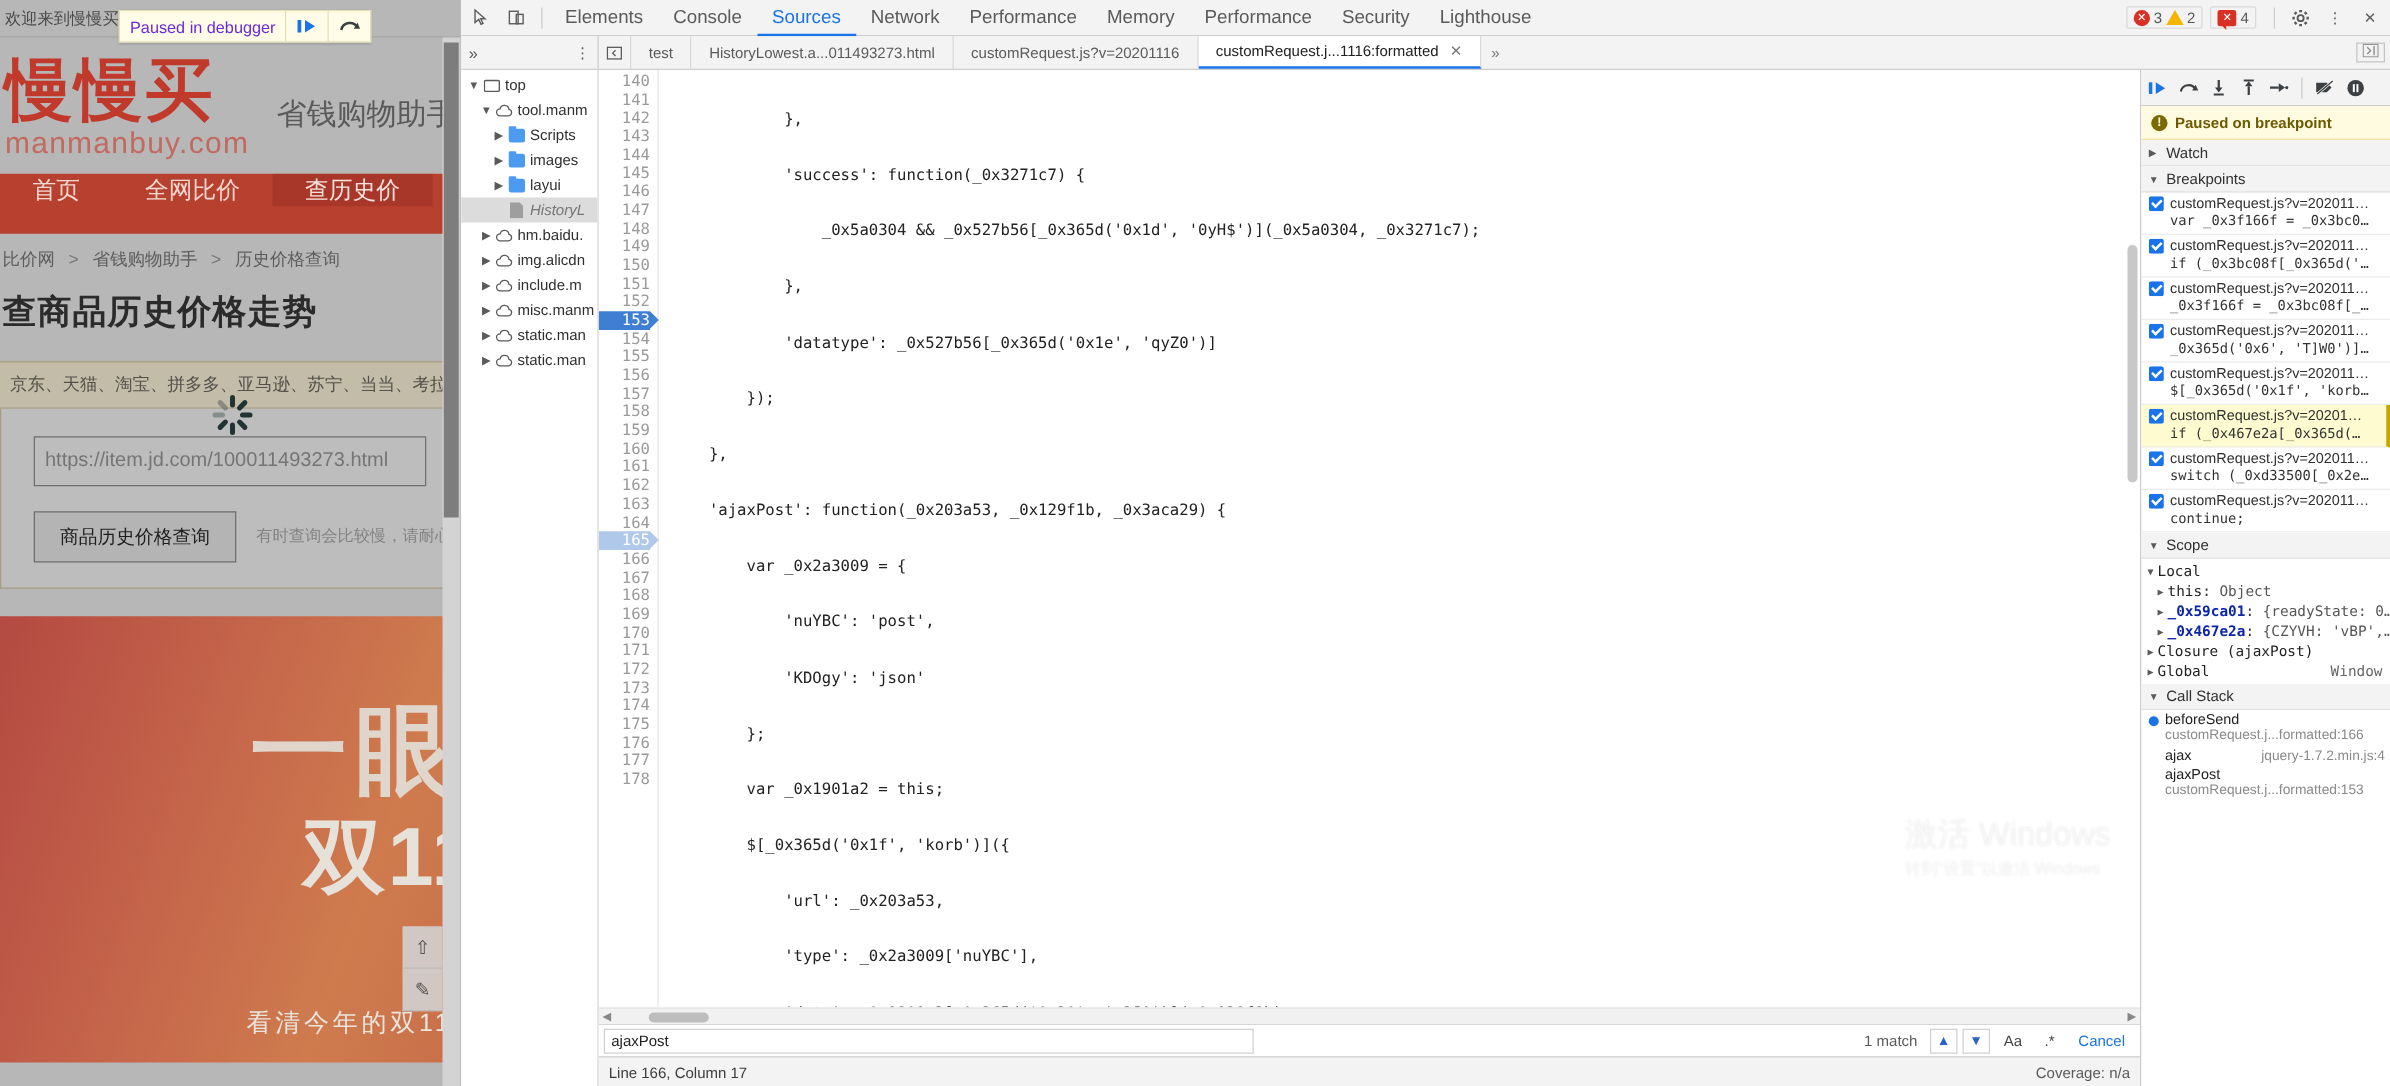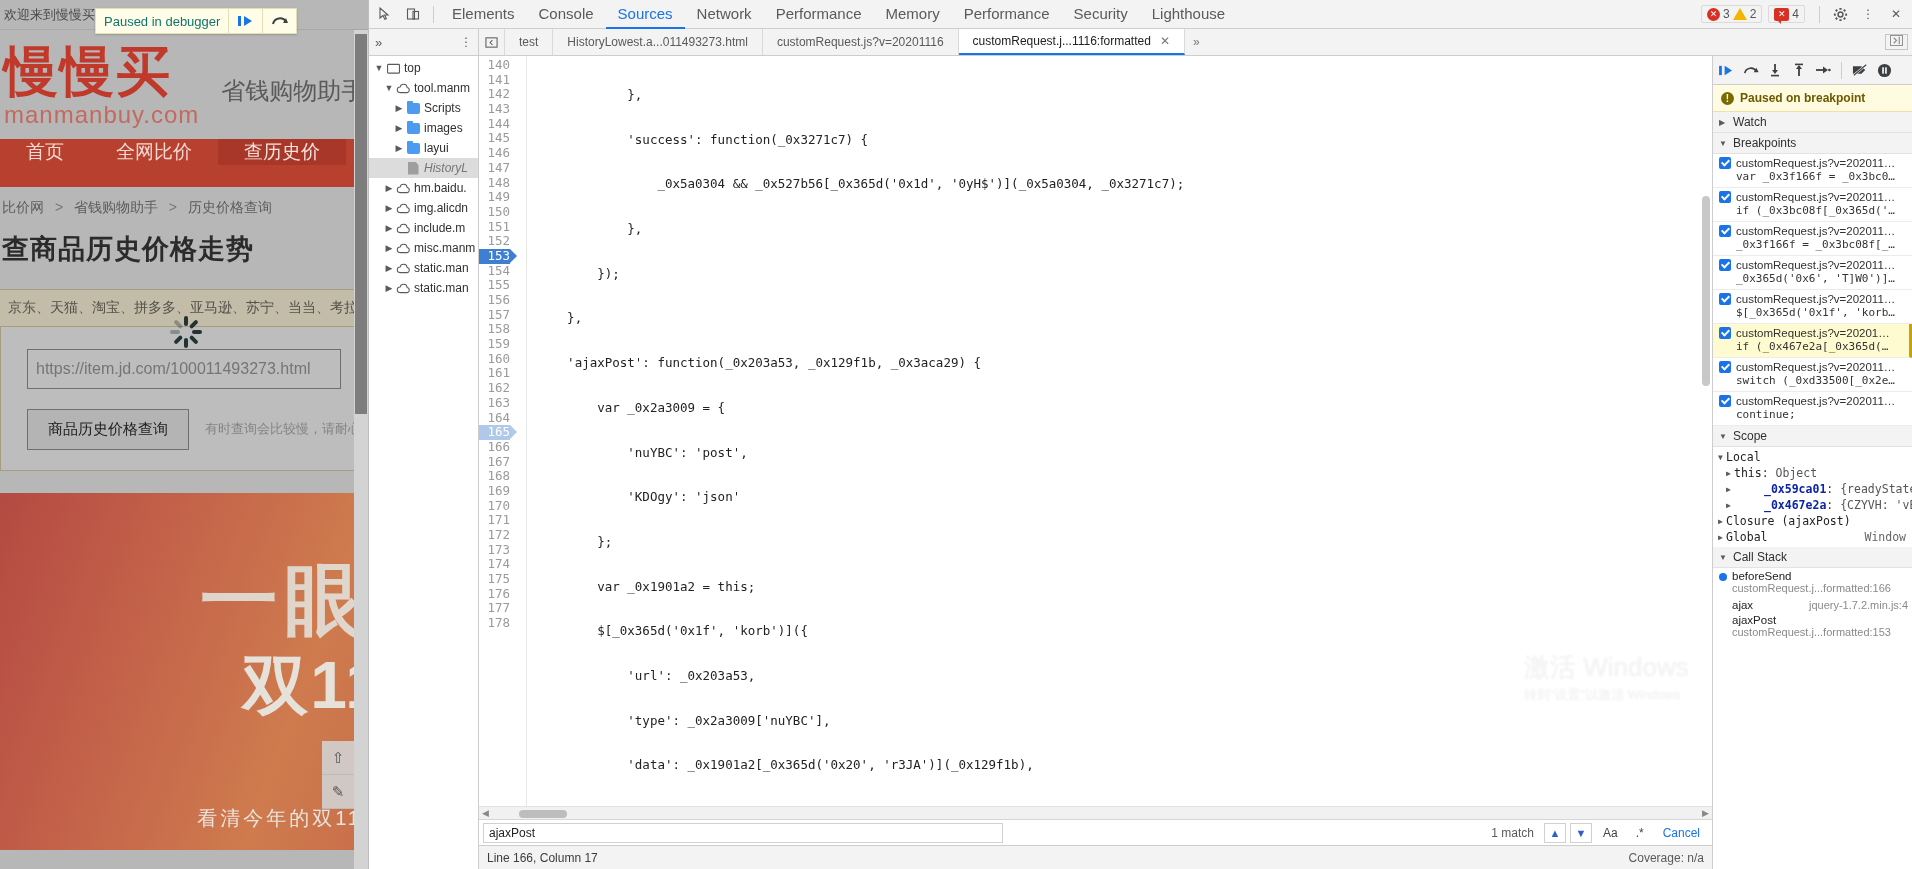--- a/index.html
+++ b/index.html
@@ -31,21 +31,21 @@
   .paused-bar {
     position: absolute; left: 95px; top: 8px;
     height: 26px;
     background: #fffde7;
     border: 1px solid #e3e0b8;
     display: flex; align-items: center;
     z-index: 30;
     box-shadow: 0 1px 2px rgba(0,0,0,.18);
   }
   .paused-bar .pb-text {
-    padding: 0 8px; font-size: 13px; color: #0f766e; white-space: nowrap;
+    padding: 0 8px; font-size: 13px; color: #6d28d9; white-space: nowrap;
   }
   .paused-bar .pb-btn {
     width: 34px; height: 26px; display:flex; align-items:center; justify-content:center;
     border-left: 1px solid #e3e0b8;
   }
   .logo-zone { padding: 14px 0 10px 4px; }
   .logo-main {
     color: #c0392b; font-size: 54px; font-weight: bold; letter-spacing: 2px;
     line-height: 1.05; font-family: "DejaVu Sans", sans-serif;
   }
@@ -245,21 +245,21 @@
   }
   .tlabel { overflow: hidden; text-overflow: clip; }
 
   .editor-wrap { flex: 1; display: flex; flex-direction: column; min-width: 0; background: #fff; }
   .editor {
     flex: 1; position: relative; overflow: hidden;
     font-family: "DejaVu Sans Mono", monospace; font-size: 12.5px;
     display: flex;
   }
   .gutter {
-    flex: 0 0 48px; text-align: right; padding-right: 16px;
+    flex: 0 0 48px; text-align: right; padding-right: 6px;
     color: #9a9a9a; background: #fff; border-right: 1px solid #e6e6e6;
     padding-top: 2px; user-select: none;
   }
   .gutter div { height: 14.7px; line-height: 14.7px; }
   .gutter div.cur { background: #3e7fd4; color: #fff; position: relative; }
   .gutter div.cur:after {
     content:''; position: absolute; right: -7px; top: 0;
     border-top: 7.3px solid transparent; border-bottom: 7.4px solid transparent;
     border-left: 7px solid #3e7fd4;
   }
@@ -350,21 +350,21 @@
     border: solid #fff; border-width: 0 2px 2px 0; transform: rotate(45deg);
   }
   .bp-code {
     font-family: "DejaVu Sans Mono", monospace; font-size: 11px; color: #333;
     margin-left: 17px; white-space: nowrap; overflow: hidden; margin-top: 1px;
   }
   .scope-list { font-family: "DejaVu Sans Mono", monospace; font-size: 11.5px; padding: 2px 0; }
   .scope-row { display: flex; align-items: center; height: 16px; white-space: nowrap; overflow: hidden; color: #303030; }
   .scope-row .tri2 { width: 11px; flex: 0 0 11px; font-size: 8px; color: #5a5a5a; text-align: center; }
   .scope-row .name { color: #222; }
-  .scope-row .name.b { font-weight: bold; color: #0b24a8; margin-left: 30px; }
+  .scope-row .name.b { font-weight: bold; color: #0b24a8; }
   .scope-row .val { color: #555; }
   .scope-row .rt { margin-left: auto; color: #666; padding-right: 6px; }
   .cs-item { display: flex; align-items: flex-start; padding: 2px 4px 3px 6px; font-size: 11.5px; gap: 5px; }
   .cs-dot { width: 8px; height: 8px; border-radius: 50%; background: #1a73e8; margin-top: 3px; flex: 0 0 8px; }
   .cs-name { color: #222; }
   .cs-loc { color: #8a8a8a; font-size: 11px; }
   .cs-right { margin-left: auto; color: #8a8a8a; font-size: 11px; white-space: nowrap; }
   .watermark {
     position: absolute; pointer-events: none; color: rgba(255,255,255,.55);
     font-size: 26px; white-space: nowrap; text-shadow: 0 0 2px rgba(0,0,0,.10);
@@ -689,20 +689,21 @@
             <div>175</div>
             <div>176</div>
             <div>177</div>
             <div>178</div>
           </div>
           <div class="code">
             <div class="ln">            },</div>
             <div class="ln">            'success': function(_0x3271c7) {</div>
             <div class="ln">                _0x5a0304 &amp;&amp; _0x527b56[_0x365d('0x1d', '0yH$')](_0x5a0304, _0x3271c7);</div>
             <div class="ln">            },</div>
+            <div class="ln">            'datatype': _0x527b56[_0x365d('0x1e', 'qyZ0')]</div>
             <div class="ln">        });</div>
             <div class="ln">    },</div>
             <div class="ln">    'ajaxPost': function(_0x203a53, _0x129f1b, _0x3aca29) {</div>
             <div class="ln">        var _0x2a3009 = {</div>
             <div class="ln">            'nuYBC': 'post',</div>
             <div class="ln">            'KDOgy': 'json'</div>
             <div class="ln">        };</div>
             <div class="ln">        var _0x1901a2 = this;</div>
             <div class="ln">        $[_0x365d('0x1f', 'korb')]({</div>
             <div class="ln">            'url': _0x203a53,</div>

